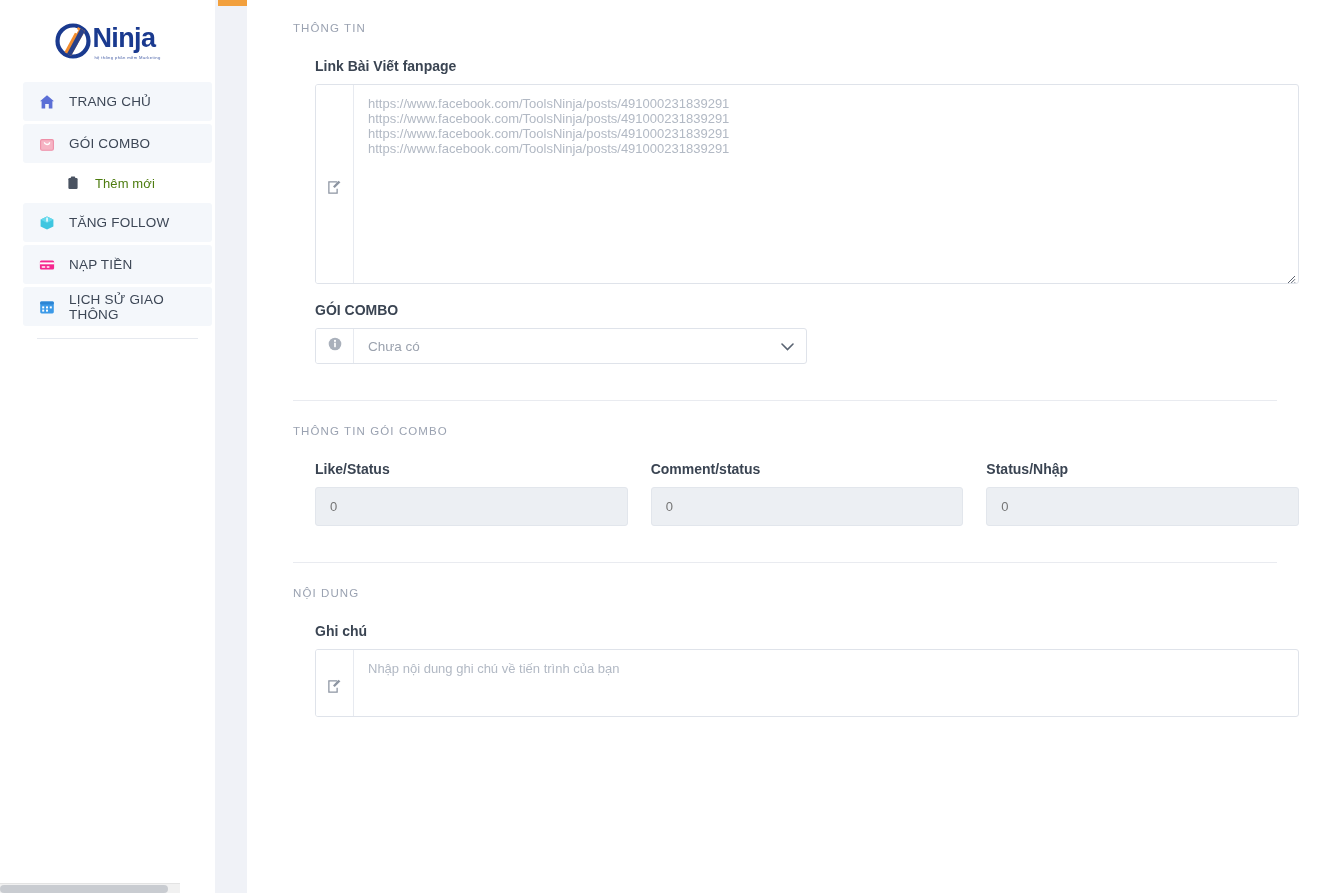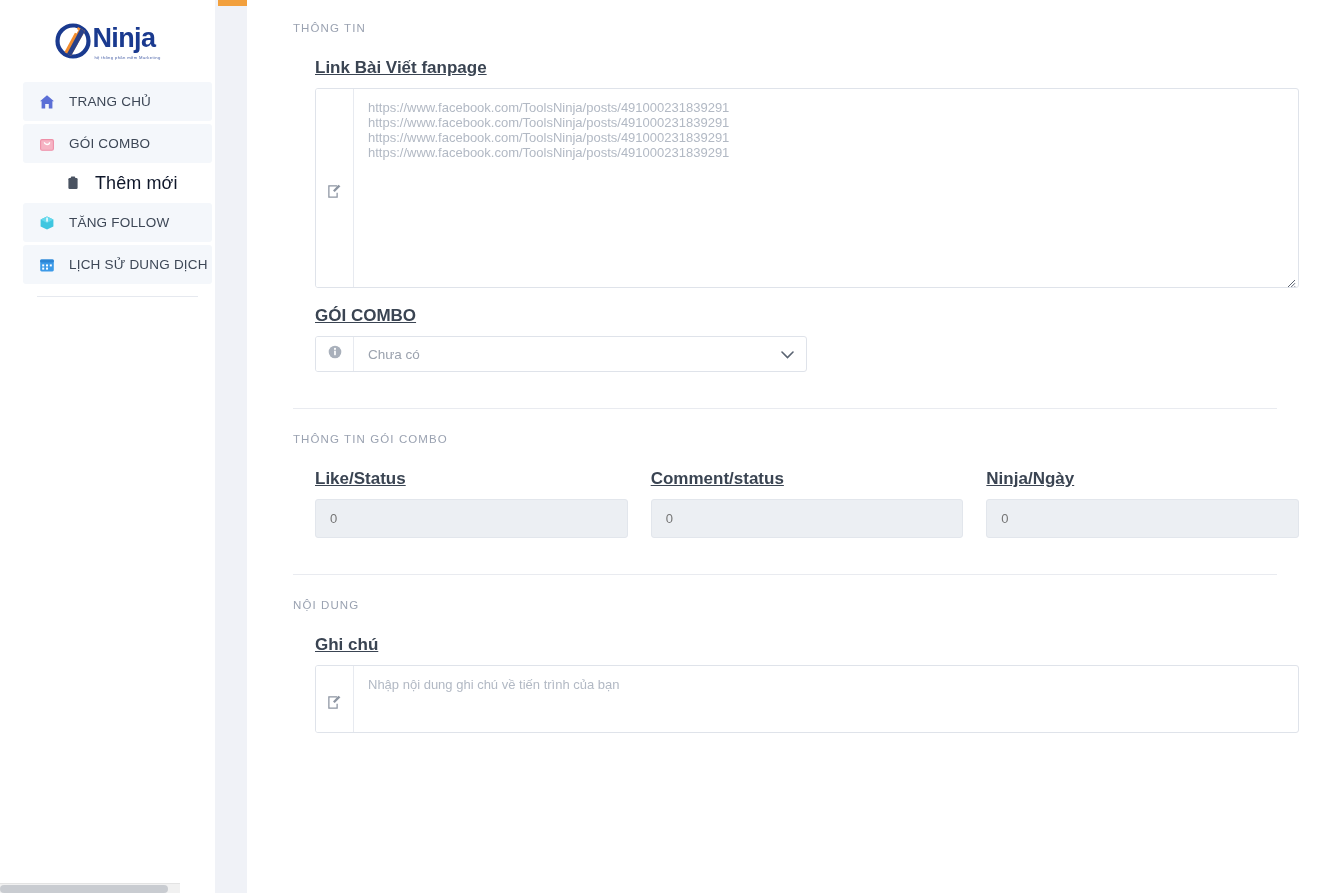--- a/index.html
+++ b/index.html
@@ -96,22 +96,22 @@
     align-items: center;
     justify-content: center;
     margin-right: 12px;
   }
   .nav-label {
     font-size: 13.5px;
     color: #3d4756;
     letter-spacing: 0.2px;
   }
   .nav-item.sub .nav-label {
-    color: #0f172a;
-    font-size: 18px;
+    color: #4d7c0f;
+    font-size: 13px;
     letter-spacing: 0.1px;
   }
   .nav-divider {
     height: 1px;
     background: #e6e9ef;
     margin: 12px 14px 0 14px;
   }
 
   
   .gutter {
@@ -145,25 +145,24 @@
     font-size: 11.5px;
     color: #9aa2b1;
     letter-spacing: 1.1px;
     text-transform: uppercase;
     margin-bottom: 24px;
   }
 
   .field-group { padding-left: 22px; margin-bottom: 10px; }
 
   .field-label {
-    font-size: 17px;
+    font-size: 14px;
     color: #3a4452;
     font-weight: bold;
     margin-bottom: 10px;
-    text-decoration: underline;
   }
 
   .input-group {
     display: flex;
     align-items: stretch;
     border: 1px solid #dfe3ea;
     border-radius: 3px;
     background: #ffffff;
     overflow: hidden;
   }
@@ -326,34 +325,45 @@
         <span class="nav-icon">
           <svg width="16" height="16" viewBox="0 0 16 16">
             <path d="M8 1.4 L14.4 4.6 L14.4 11.4 L8 14.6 L1.6 11.4 L1.6 4.6 Z" fill="#3ec6e0"></path>
             <path d="M8 1.4 L14.4 4.6 L8 7.9 L1.6 4.6 Z" fill="#64d8ec"></path>
             <rect x="7.2" y="2.6" width="1.7" height="4" fill="#ffffff" opacity="0.85"></rect>
           </svg>
         </span>
         <span class="nav-label">TĂNG FOLLOW</span>
       </div>
 
+      <div class="nav-item">
+        <span class="nav-icon">
+          <svg width="16" height="16" viewBox="0 0 16 16">
+            <rect x="0.9" y="3.4" width="14.2" height="9.2" rx="1.5" fill="#f5278f"></rect>
+            <rect x="0.9" y="5.4" width="14.2" height="1.9" fill="#ffffff"></rect>
+            <rect x="2.6" y="9.2" width="3.8" height="1.6" rx="0.7" fill="#ffffff"></rect>
+            <rect x="7.6" y="9.2" width="3" height="1.6" rx="0.7" fill="#ffffff"></rect>
+          </svg>
+        </span>
+        <span class="nav-label">NẠP TIỀN</span>
+      </div>
 
       <div class="nav-item">
         <span class="nav-icon">
           <svg width="16" height="16" viewBox="0 0 16 16">
             <rect x="1.2" y="2.4" width="13.6" height="12" rx="1.4" fill="#3c9ae8"></rect>
             <rect x="1.2" y="2.4" width="13.6" height="3.2" rx="1.4" fill="#2c85d4"></rect>
             <rect x="3.2" y="7.4" width="2" height="2" fill="#ffffff"></rect>
             <rect x="7" y="7.4" width="2" height="2" fill="#ffffff"></rect>
             <rect x="10.8" y="7.4" width="2" height="2" fill="#ffffff"></rect>
             <rect x="3.2" y="10.6" width="2" height="2" fill="#ffffff"></rect>
             <rect x="7" y="10.6" width="2" height="2" fill="#ffffff"></rect>
           </svg>
         </span>
-        <span class="nav-label">LỊCH SỬ DUNG DỊCH</span>
+        <span class="nav-label">LỊCH SỬ GIAO THÔNG</span>
       </div>
 
       <div class="nav-divider"></div>
     </nav>
 
     <div class="h-scroll">
       <div class="h-scroll-thumb"></div>
     </div>
   </aside>
 
@@ -420,21 +430,21 @@
       <div class="row3">
         <div class="col3">
           <div class="field-label">Like/Status</div>
           <input class="disabled-input" disabled="" placeholder="0" style="">
         </div>
         <div class="col3">
           <div class="field-label">Comment/status</div>
           <input class="disabled-input" disabled="" placeholder="0" style="">
         </div>
         <div class="col3">
-          <div class="field-label">Ninja/Ngày</div>
+          <div class="field-label">Status/Nhập</div>
           <input class="disabled-input" disabled="" placeholder="0" style="">
         </div>
       </div>
 
       <div class="divider"></div>
 
       <div class="section-title">NỘI DUNG</div>
 
       <div class="field-group">
       </div>

